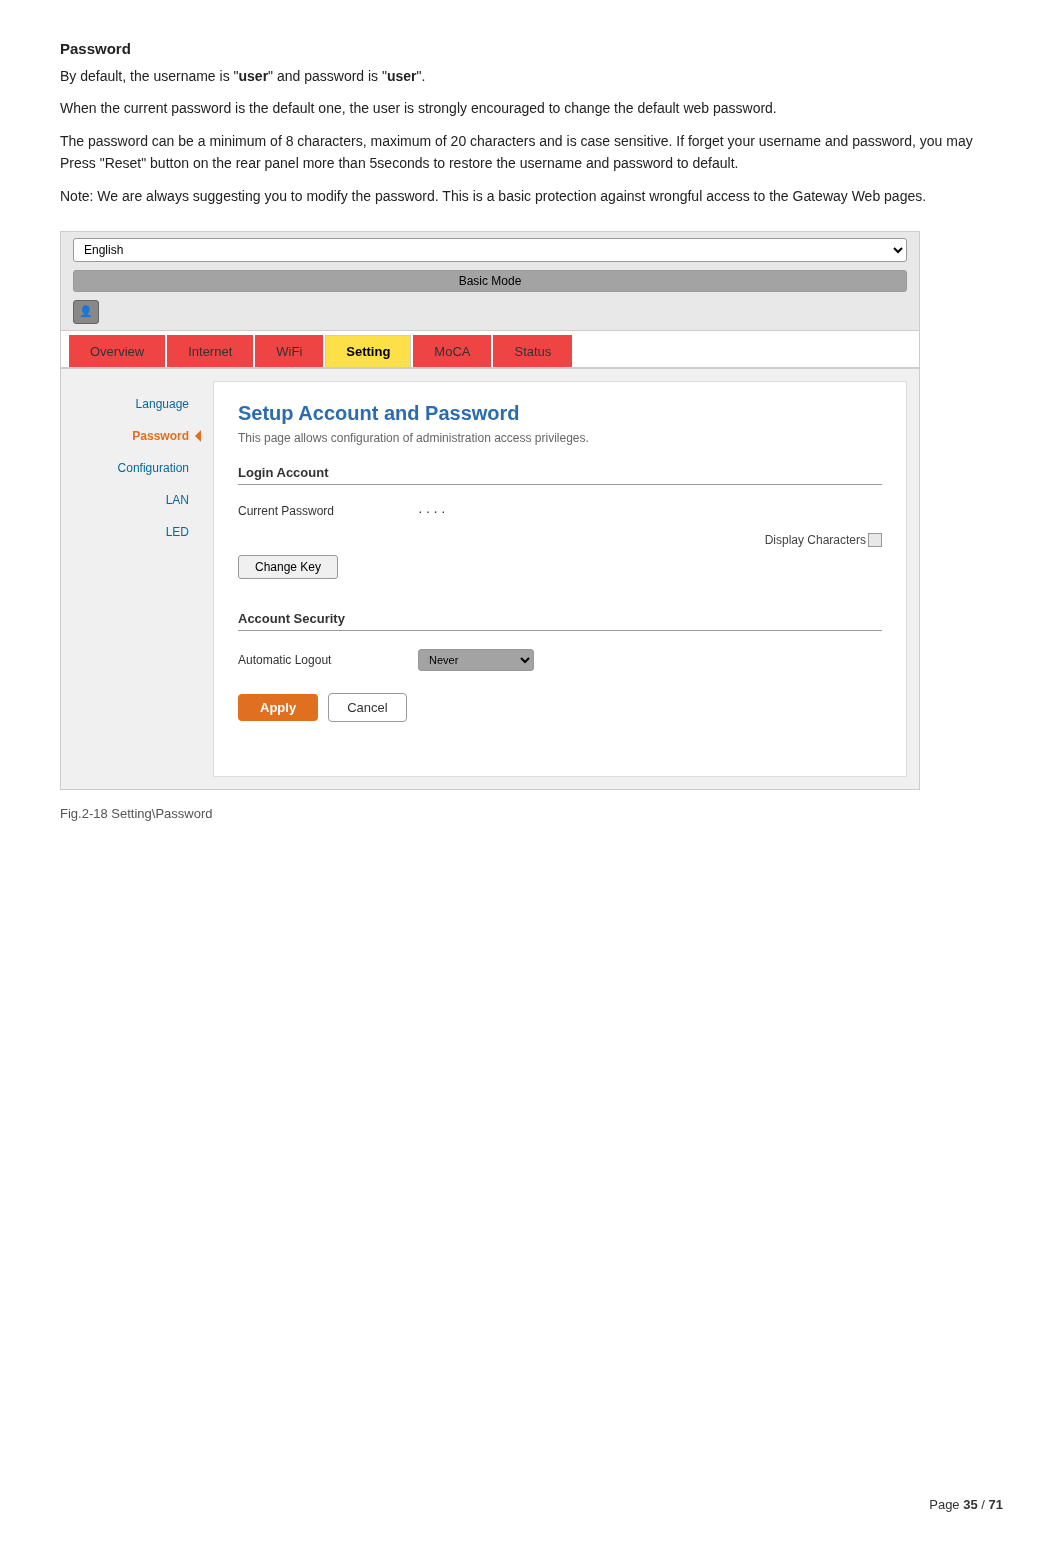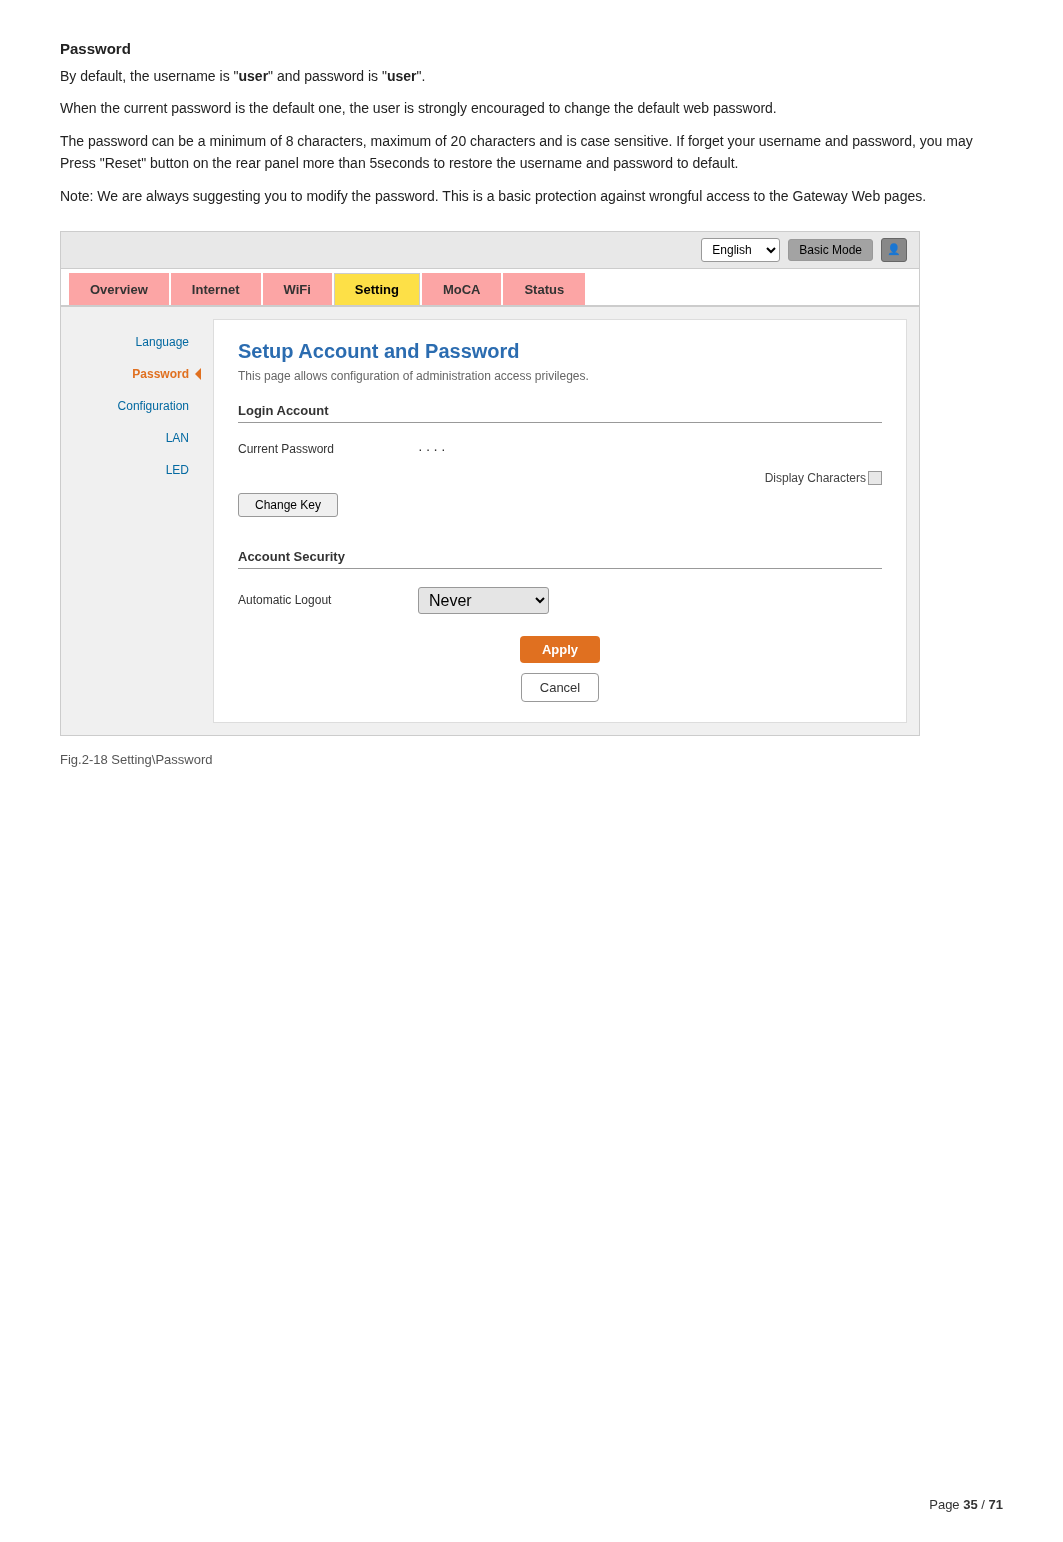--- a/index.html
+++ b/index.html
@@ -35,23 +35,23 @@
       padding: 0;
       width: 860px;
     }
 
     
     .top-bar {
       background: #e8e8e8;
       padding: 6px 12px;
       display: flex;
       justify-content: flex-end;
-      align-items: center;
       gap: 8px;
       border-bottom: 1px solid #ccc;
+      flex-direction: column;
     }
     .lang-select {
       padding: 3px 6px;
       font-size: 12px;
       border: 1px solid #999;
       background: #fff;
       border-radius: 3px;
     }
     .basic-mode-btn {
       padding: 3px 10px;
@@ -82,24 +82,23 @@
       border-bottom: 2px solid #ccc;
       padding: 0 8px;
     }
     .nav-tab {
       padding: 8px 20px;
       font-size: 13px;
       color: #333;
       cursor: pointer;
       border: 1px solid transparent;
       border-bottom: none;
-      background: #fca5a5;
+      background: #ef4444;
       margin-right: 2px;
       margin-top: 4px;
-      font-weight: bold;
     }
     .nav-tab.active {
       background: #fde047;
       border-color: #ccc;
       font-weight: bold;
       color: #000;
     }
 
     
     .main-area {
@@ -215,34 +214,33 @@
       border-radius: 3px;
       cursor: pointer;
       margin-bottom: 14px;
     }
 
     .section-spacer {
       margin-bottom: 18px;
     }
 
     .form-select {
-      padding: 3px 24px 3px 6px;
-      font-size: 16px;
-      border: 1px solid #999;
-      background: #e5e5e5;
+      padding: 3px 34px 3px 6px;
+      font-size: 11px;
+      border: 1px solid #999;
+      background: #a3a3a3;
       border-radius: 3px;
       cursor: pointer;
     }
 
     .action-row {
       display: flex;
       align-items: center;
       gap: 10px;
       margin-top: 18px;
-      flex-direction: column;
     }
     .apply-btn {
       padding: 6px 22px;
       font-size: 13px;
       background: #e07020;
       color: #fff;
       border: none;
       border-radius: 4px;
       cursor: pointer;
       font-weight: bold;

